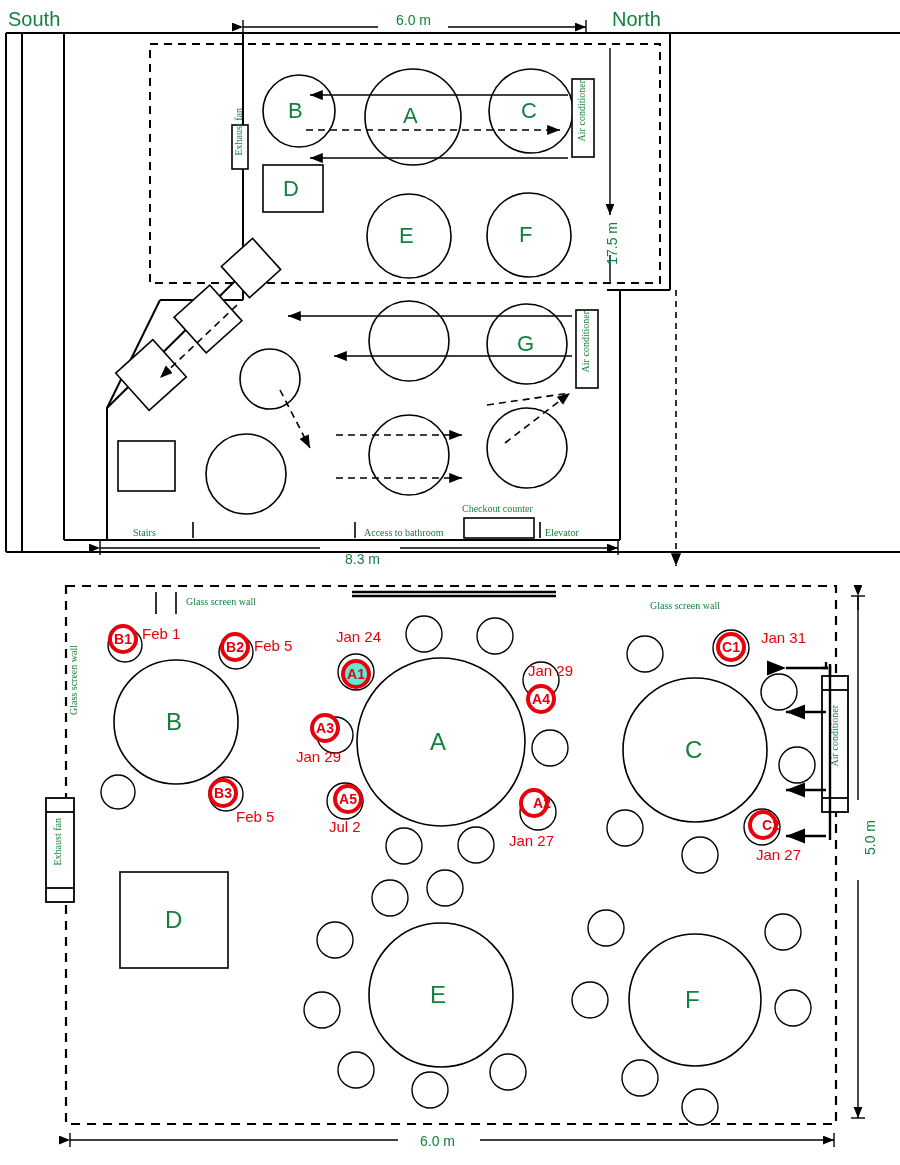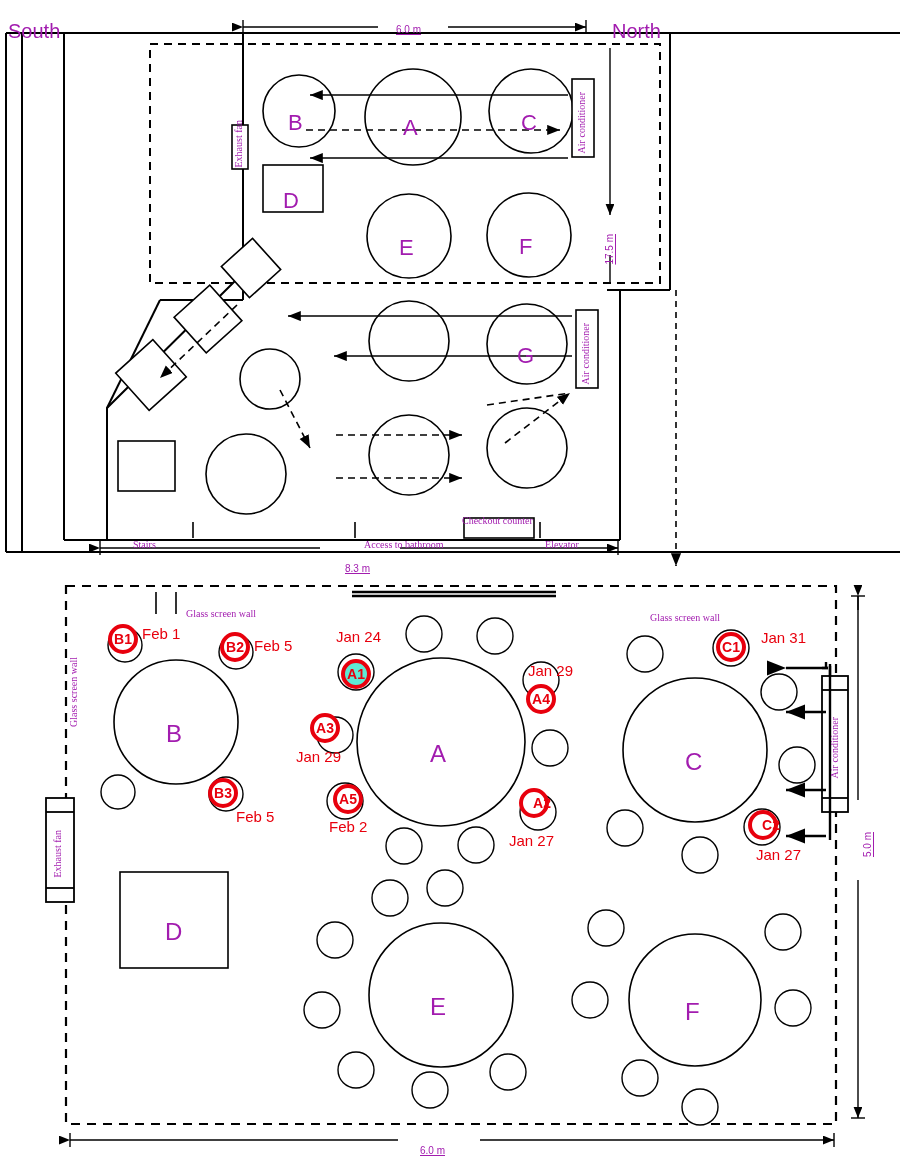--- a/index.html
+++ b/index.html
@@ -1,20 +1,20 @@
 <!DOCTYPE html>
 <html><head>
 <meta charset="utf-8">
 <style>
   html,body{margin:0;padding:0;background:#ffffff;}
   body{width:900px;height:1165px;font-family:"Liberation Sans",sans-serif;color:#000;}
   #stage{position:relative;width:900px;height:1165px;overflow:hidden;}
   .abs{position:absolute;}
-  .lbl{font-size:15px;color:#a21caf;white-space:nowrap;margin-top:12px;}
-  .lbl.sm{font-size:10px;text-decoration:underline;}
+  .lbl{font-size:15px;color:#15803d;white-space:nowrap;}
+  .lbl.sm{font-size:14px;}
   .lbl.xs{font-size:10px;font-family:Liberation Serif, serif;}
   .vert{writing-mode:vertical-rl;transform:rotate(180deg);}
   .marker{position:absolute;border-radius:50%;border:4px solid #e8000d;background:#fff;
           color:#e8000d;font-size:14px;font-weight:bold;display:flex;align-items:center;
           justify-content:center;width:30px;height:30px;box-sizing:border-box;}
   .marker.hl{background:#5eead4;}
   .dt{position:absolute;color:#e8000d;font-size:15px;white-space:nowrap;}
   svg{position:absolute;left:0;top:0;overflow:visible;}
 </style>
 </head>
@@ -305,21 +305,21 @@
   <div class="marker" style="left:519px;top:788px;padding-left:16px;">A2</div>
   <div class="dt" style="left:509px;top:832px;">Jan 27</div>
 
   <div class="marker" style="left:310px;top:713px;">A3</div>
   <div class="dt" style="left:296px;top:748px;">Jan 29</div>
 
   <div class="marker" style="left:526px;top:684px;">A4</div>
   <div class="dt" style="left:528px;top:662px;">Jan 29</div>
 
   <div class="marker" style="left:333px;top:784px;">A5</div>
-  <div class="dt" style="left:329px;top:818px;">Feb 2</div>
+  <div class="dt" style="left:329px;top:818px;">Jul 2</div>
 
   <div class="marker" style="left:716px;top:632px;">C1</div>
   <div class="dt" style="left:761px;top:629px;">Jan 31</div>
 
   <div class="marker" style="left:748px;top:810px;padding-left:16px;">C2</div>
   <div class="dt" style="left:756px;top:846px;">Jan 27</div>
 
 </div>
 
 </body></html>

